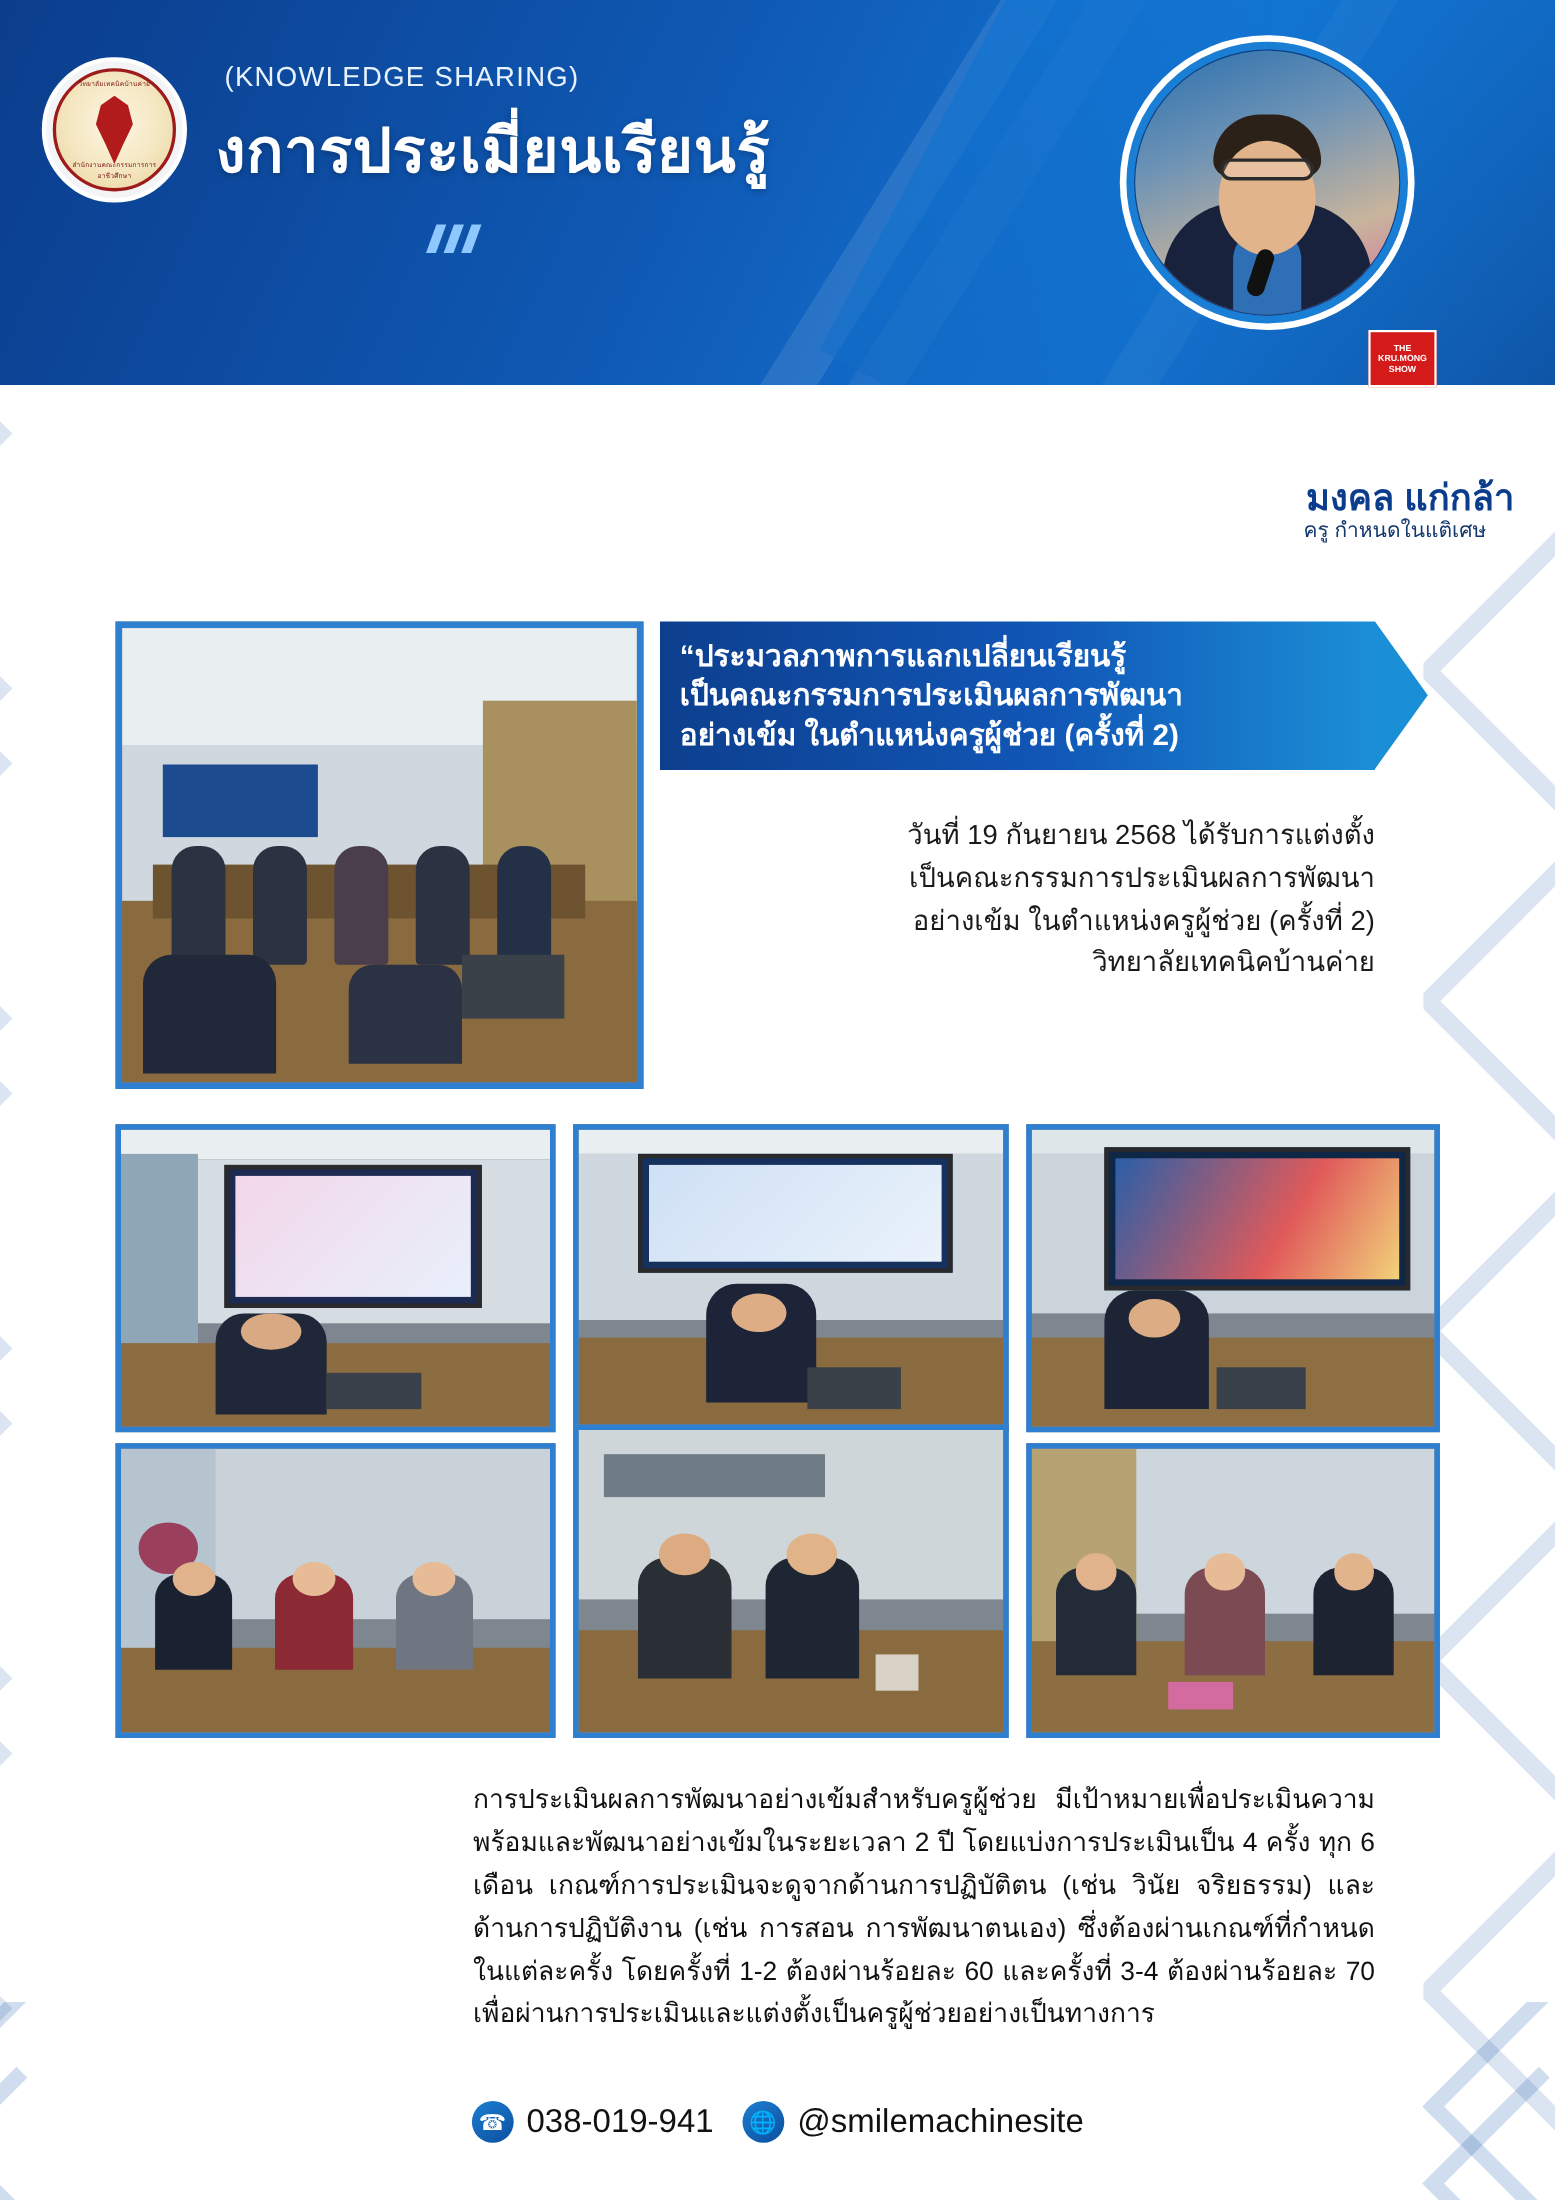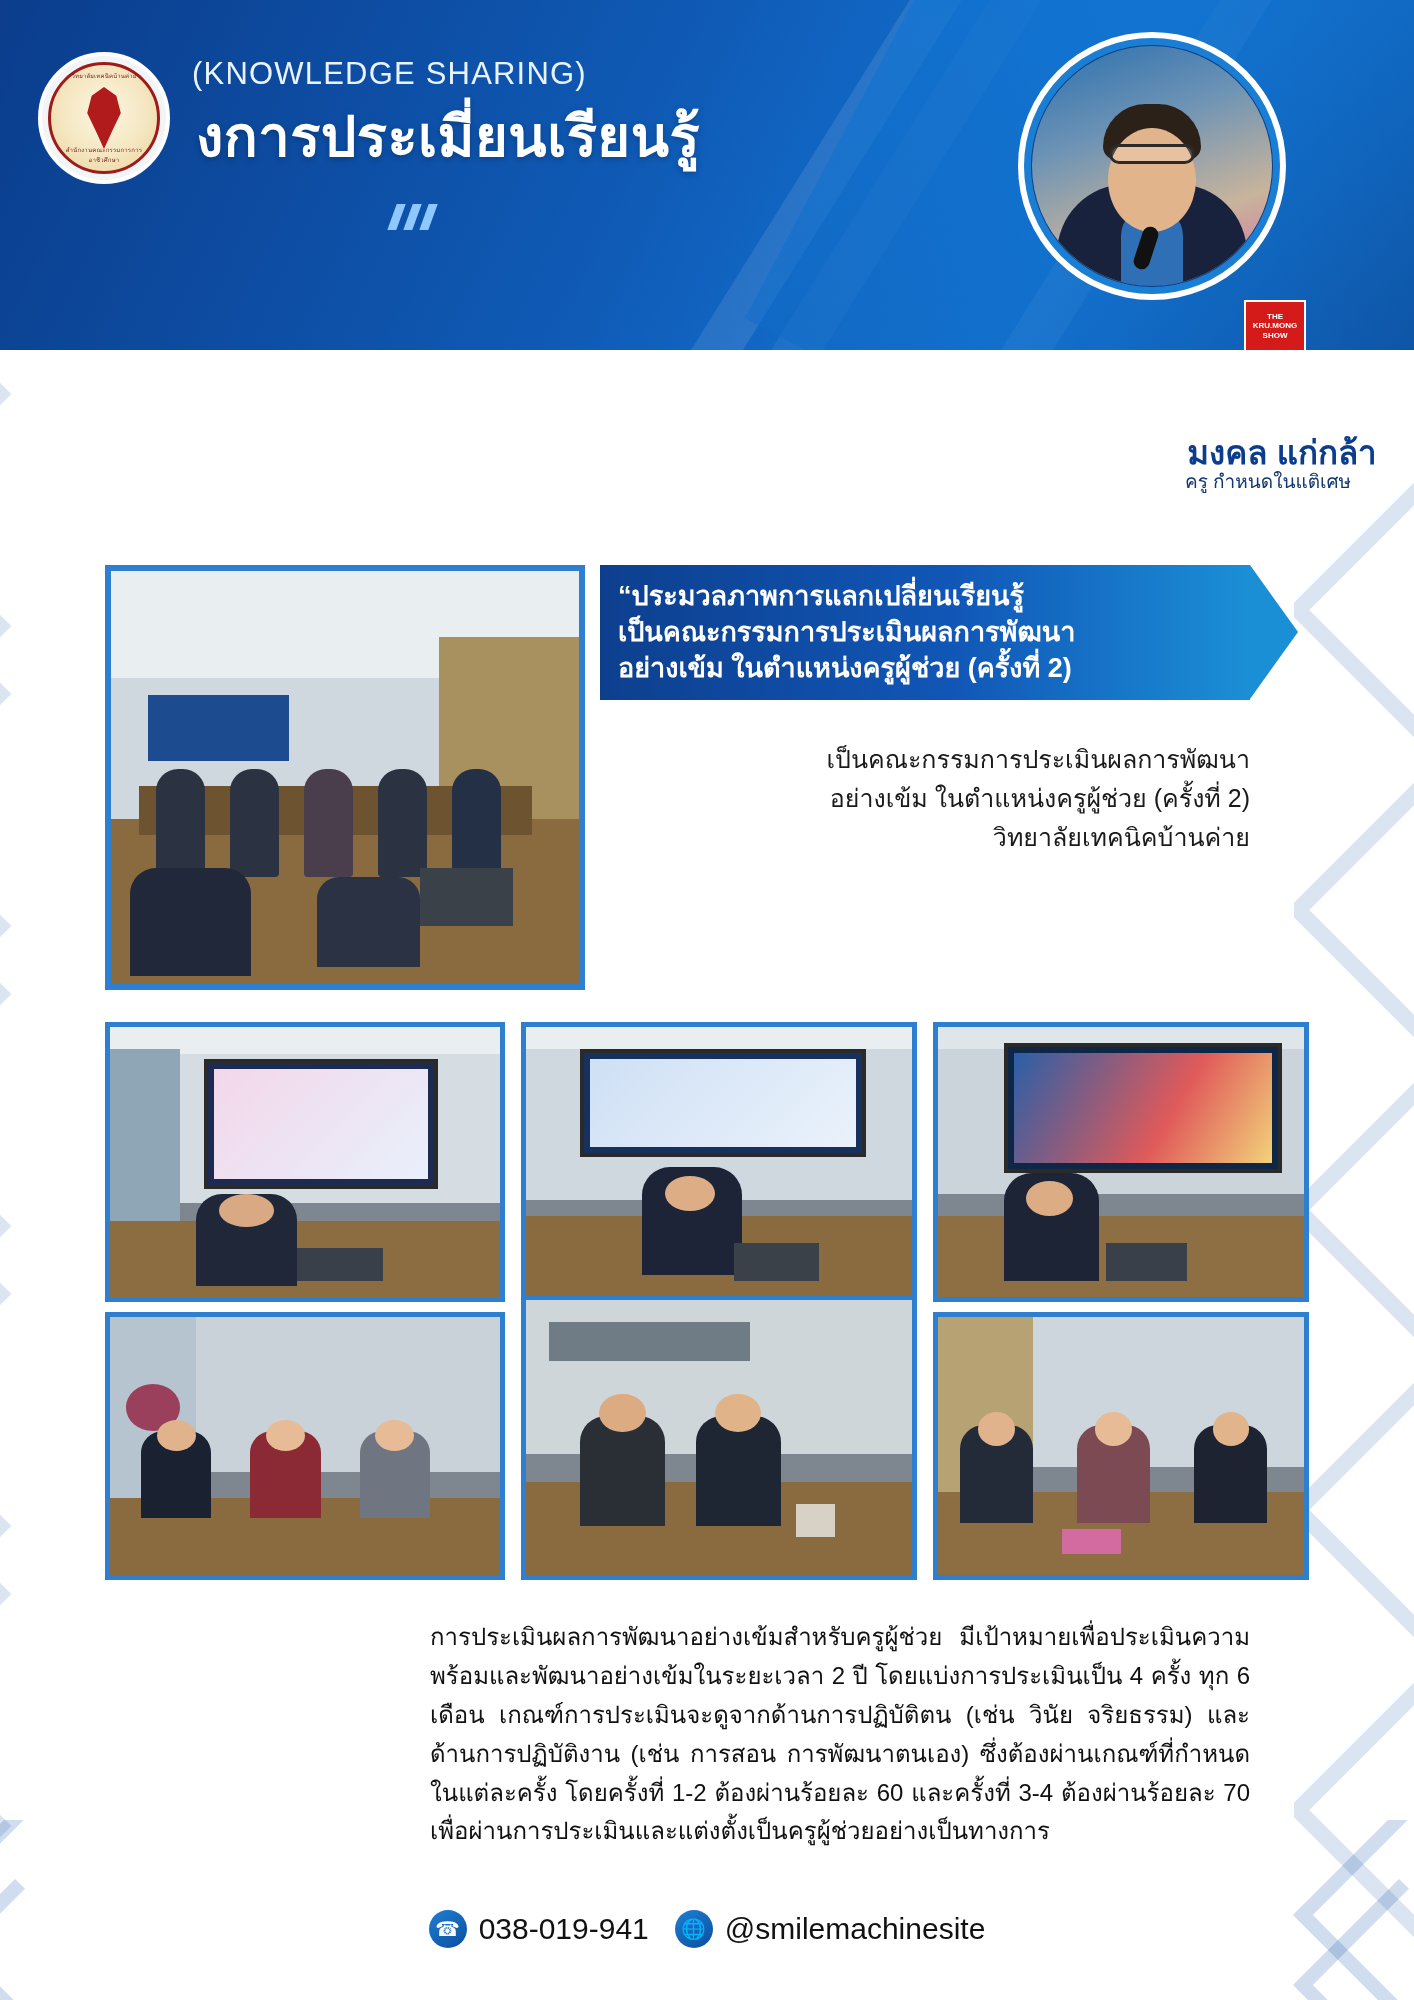--- a/index.html
+++ b/index.html
@@ -60,22 +60,22 @@
     clip-path:polygon(50% 0%, 72% 14%, 80% 42%, 64% 72%, 50% 100%, 36% 72%, 20% 42%, 28% 14%);
   }
   .logo-text-top, .logo-text-bot{
     position:absolute; left:0; right:0; text-align:center;
     font-size:6px; color:#7a1414; letter-spacing:.2px;
   }
   .logo-text-top{ top:6px; }
   .logo-text-bot{ bottom:6px; }
 
   .hdr-en {
-    position:absolute; left:192px; top:56px; z-index:5;
-    color:#e9f2ff; font-size:31px; letter-spacing:1.2px;
+    position:absolute; left:204px; top:56px; z-index:5;
+    color:#e9f2ff; font-size:25px; letter-spacing:1.2px;
   }
   .hdr-th {
     position:absolute; left:196px; top:92px; z-index:5;
     color:#ffffff; font-size:56px; font-weight:bold; letter-spacing:.5px;
     text-shadow:0 2px 6px rgba(0,0,0,.25);
   }
 
   .issue-bar {
     position:absolute; left:60px; top:228px; z-index:6;
     width:600px; height:66px;
@@ -322,20 +322,21 @@
     </div>
   </div>
 
   <div class="quote">
     <p>“ประมวลภาพการแลกเปลี่ยนเรียนรู้</p>
     <p>เป็นคณะกรรมการประเมินผลการพัฒนา</p>
     <p>อย่างเข้ม ในตำแหน่งครูผู้ช่วย (ครั้งที่ 2)</p>
   </div>
 
   <div class="lead">
+    <div>วันที่ 19 กันยายน 2568 ได้รับการแต่งตั้ง</div>
     <div>เป็นคณะกรรมการประเมินผลการพัฒนา</div>
     <div>อย่างเข้ม ในตำแหน่งครูผู้ช่วย (ครั้งที่ 2)</div>
     <div>วิทยาลัยเทคนิคบ้านค่าย</div>
   </div>
 
   <div class="grid-photo" style="left:105px; top:1022px; width:400px; height:280px;">
     <div class="scene">
       <span class="s-ceiling" style="height:10%;"></span>
       <span class="s-wall" style="top:10%;height:55%;background:#d6dde2;"></span>
       <span class="s-screen" style="left:24%;top:12%;width:60%;height:48%;">

